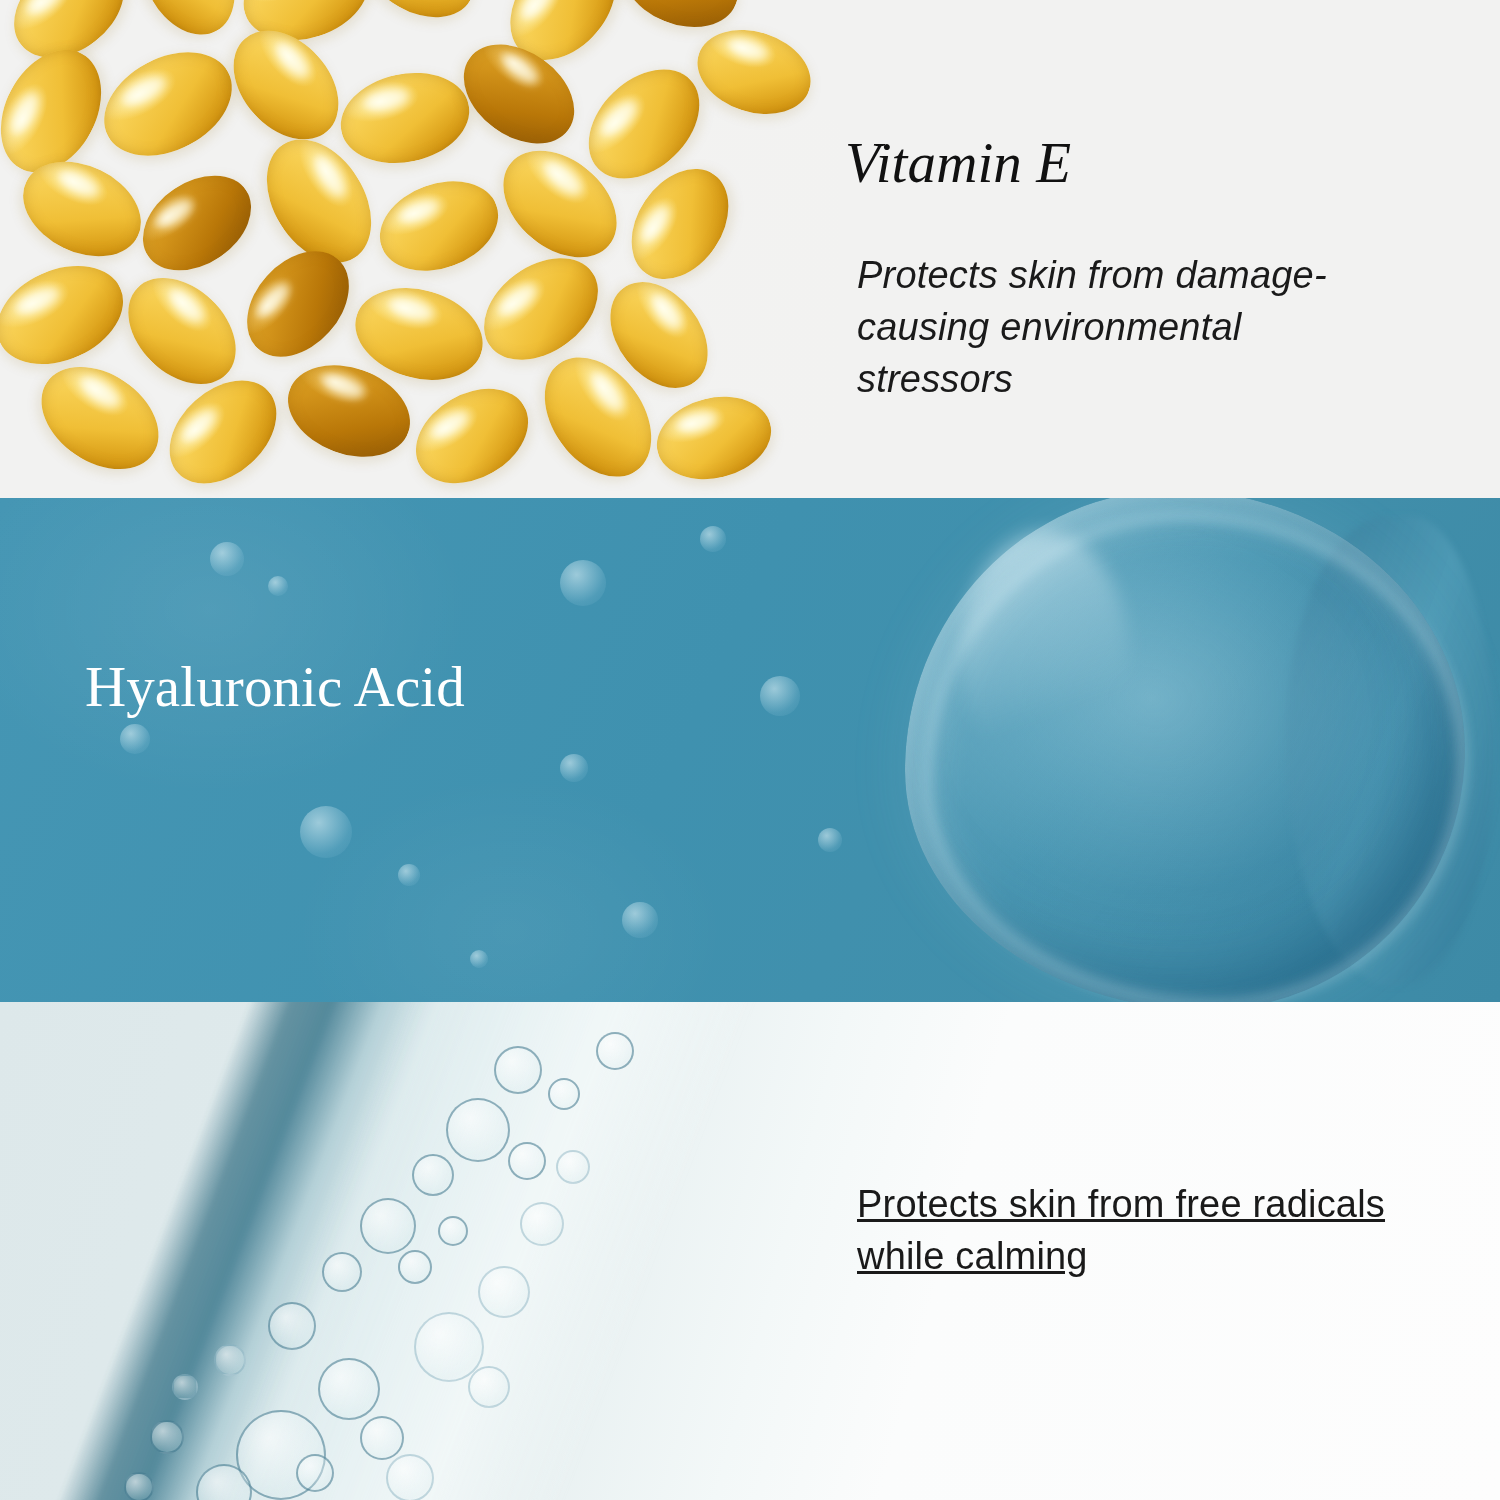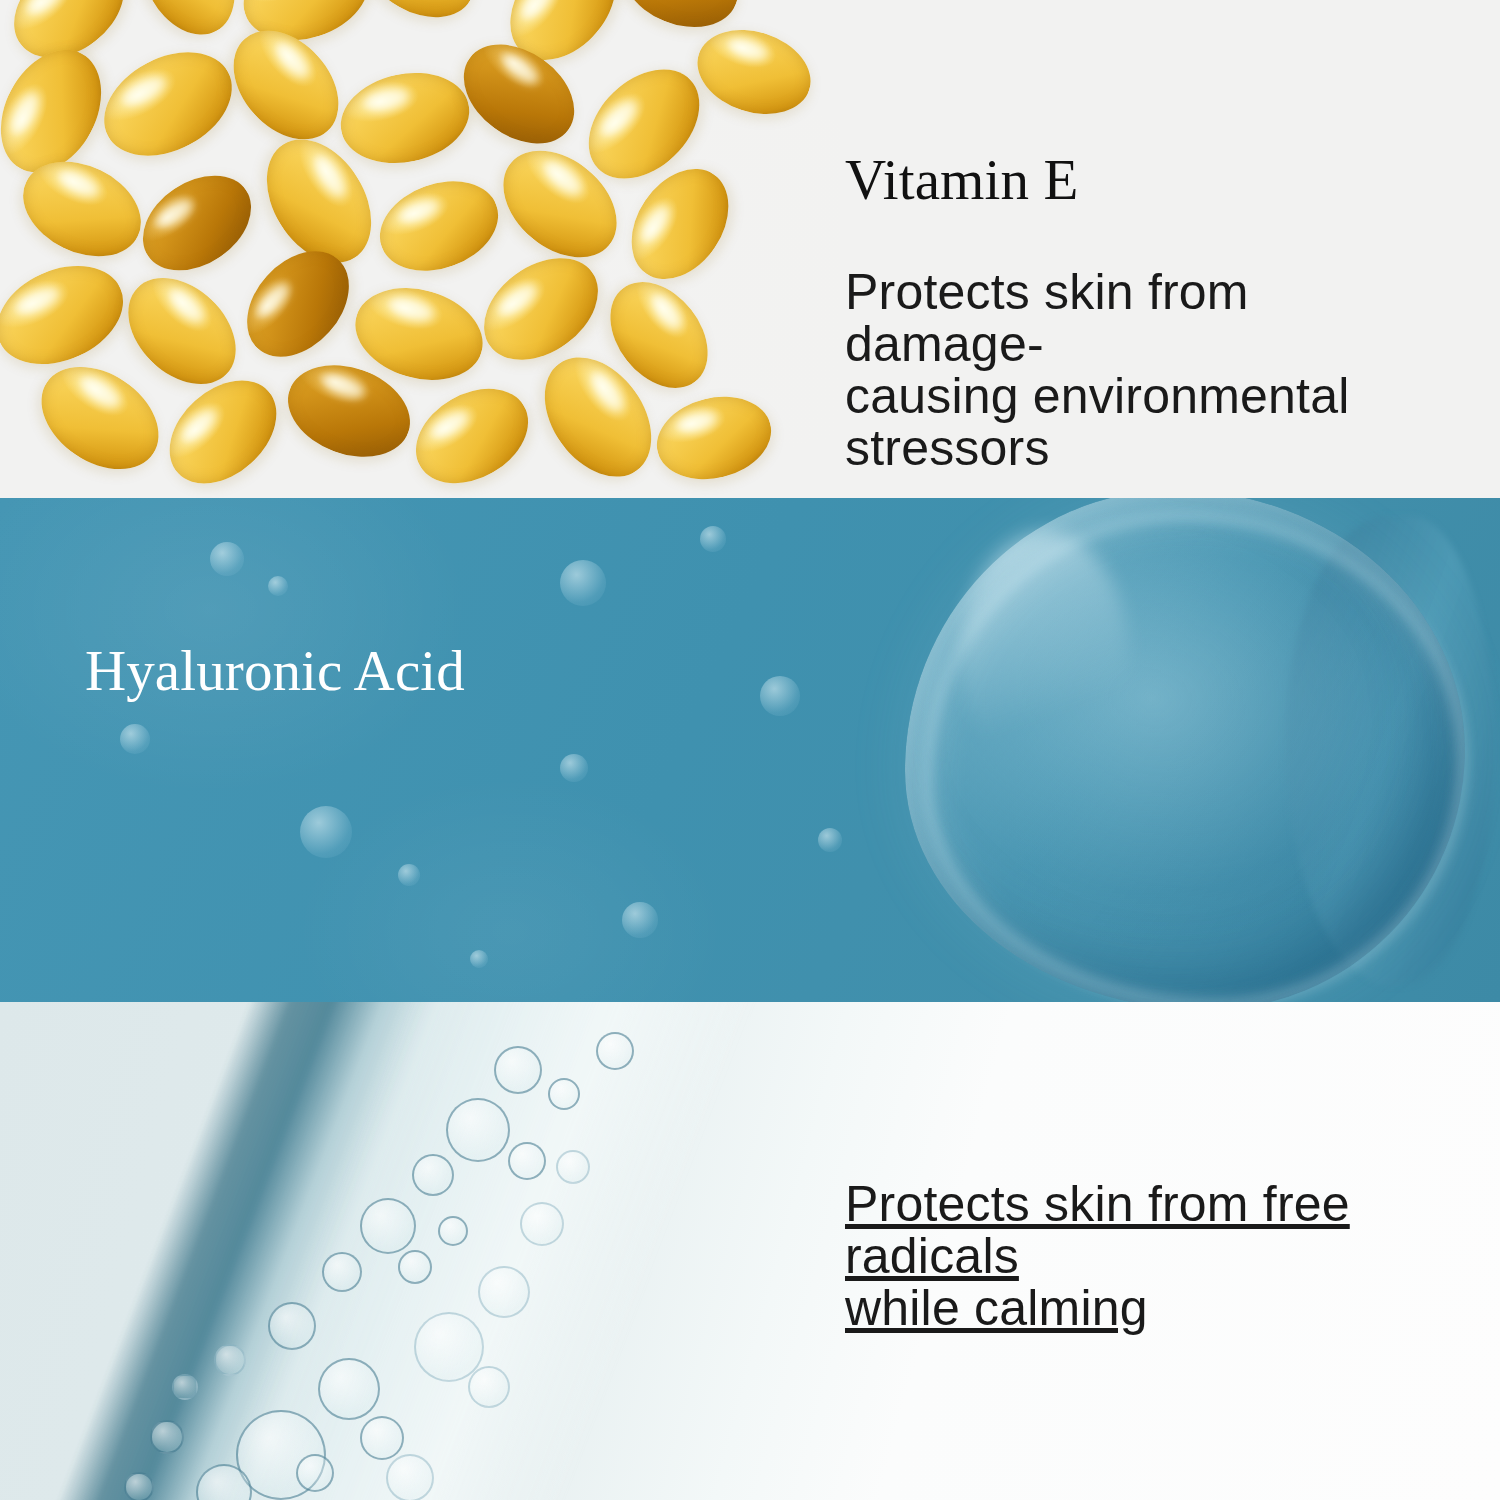--- a/index.html
+++ b/index.html
@@ -37,37 +37,38 @@
     font-weight: 400;
     font-size: 57px;
     line-height: 69px;
     letter-spacing: 0.1px;
     margin: 0;
     white-space: pre-line;
   }
   .ingredient-desc {
     font-family: "Liberation Sans", sans-serif;
     font-weight: 300;
-    font-size: 50px;
+    font-size: 38px;
     line-height: 52px;
     letter-spacing: 0.2px;
-    margin: 0;
+    margin: 12px;
     white-space: pre-line;
   }
 
   
   #panel-vitamin-e {
     top: 0;
     height: 498px;
     background: #f2f2f1;
   }
   #panel-vitamin-e .panel-copy {
     left: 845px;
-    top: 145px;
+    top: 128px;
     width: 590px;
+    font-style: italic;
   }
   #panel-vitamin-e .ingredient-title { color: #111111; }
   #panel-vitamin-e .ingredient-desc {
     color: #1a1a1a;
     margin-top: 52px;
   }
 
   
   .capsule-field {
     position: absolute;
@@ -192,21 +193,21 @@
   .micro-bubble {
     position: absolute;
     border-radius: 50%;
     background: radial-gradient(circle at 36% 32%, rgba(232,248,252,0.55), rgba(170,214,232,0.16) 64%, rgba(140,195,216,0.0) 100%);
   }
   #panel-hyaluronic .panel-copy {
     left: 85px;
     top: 636px;
     width: 660px;
   }
-  #panel-hyaluronic .panel-copy { top: 138px; }
+  #panel-hyaluronic .panel-copy { top: 154px; }
   #panel-hyaluronic .ingredient-title { color: #ffffff; }
   #panel-hyaluronic .ingredient-desc {
     color: #fdfefe;
     margin-top: 48px;
   }
 
   
   #panel-niacinamide {
     top: 1002px;
     height: 498px;

